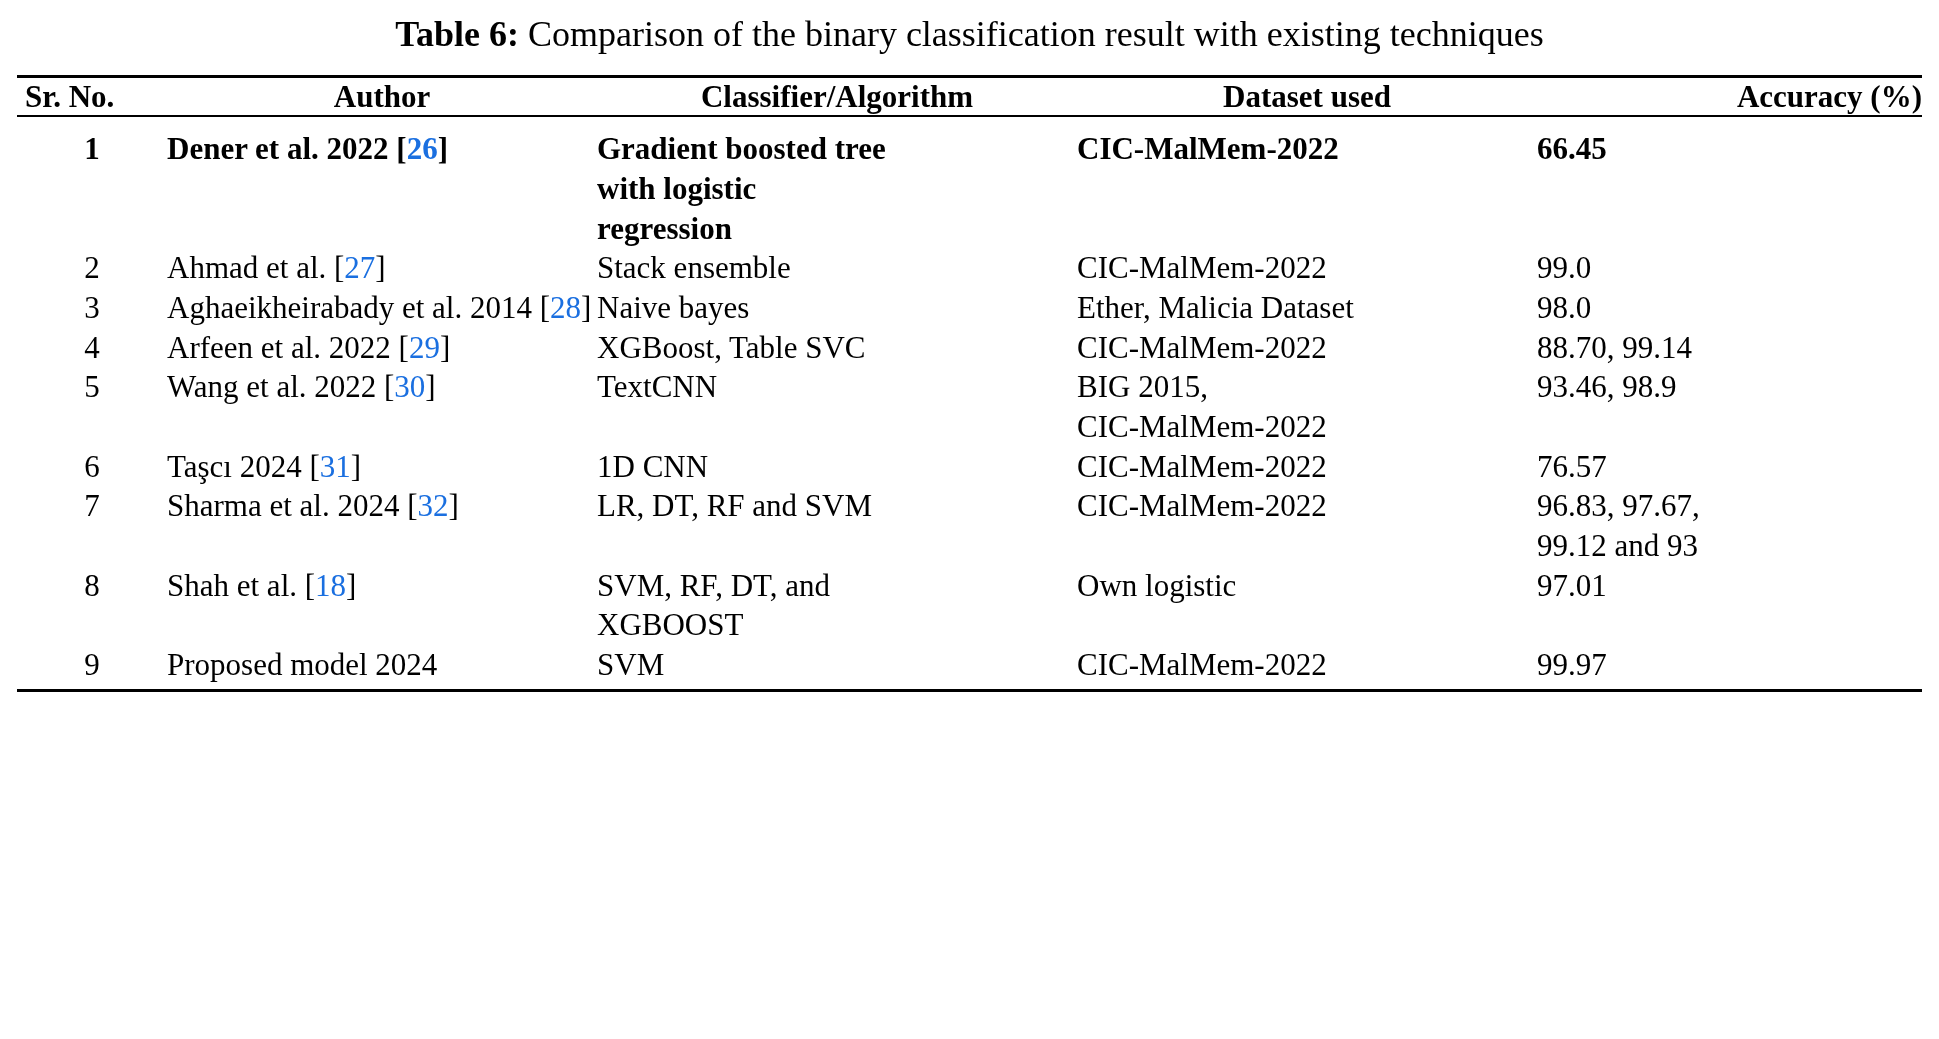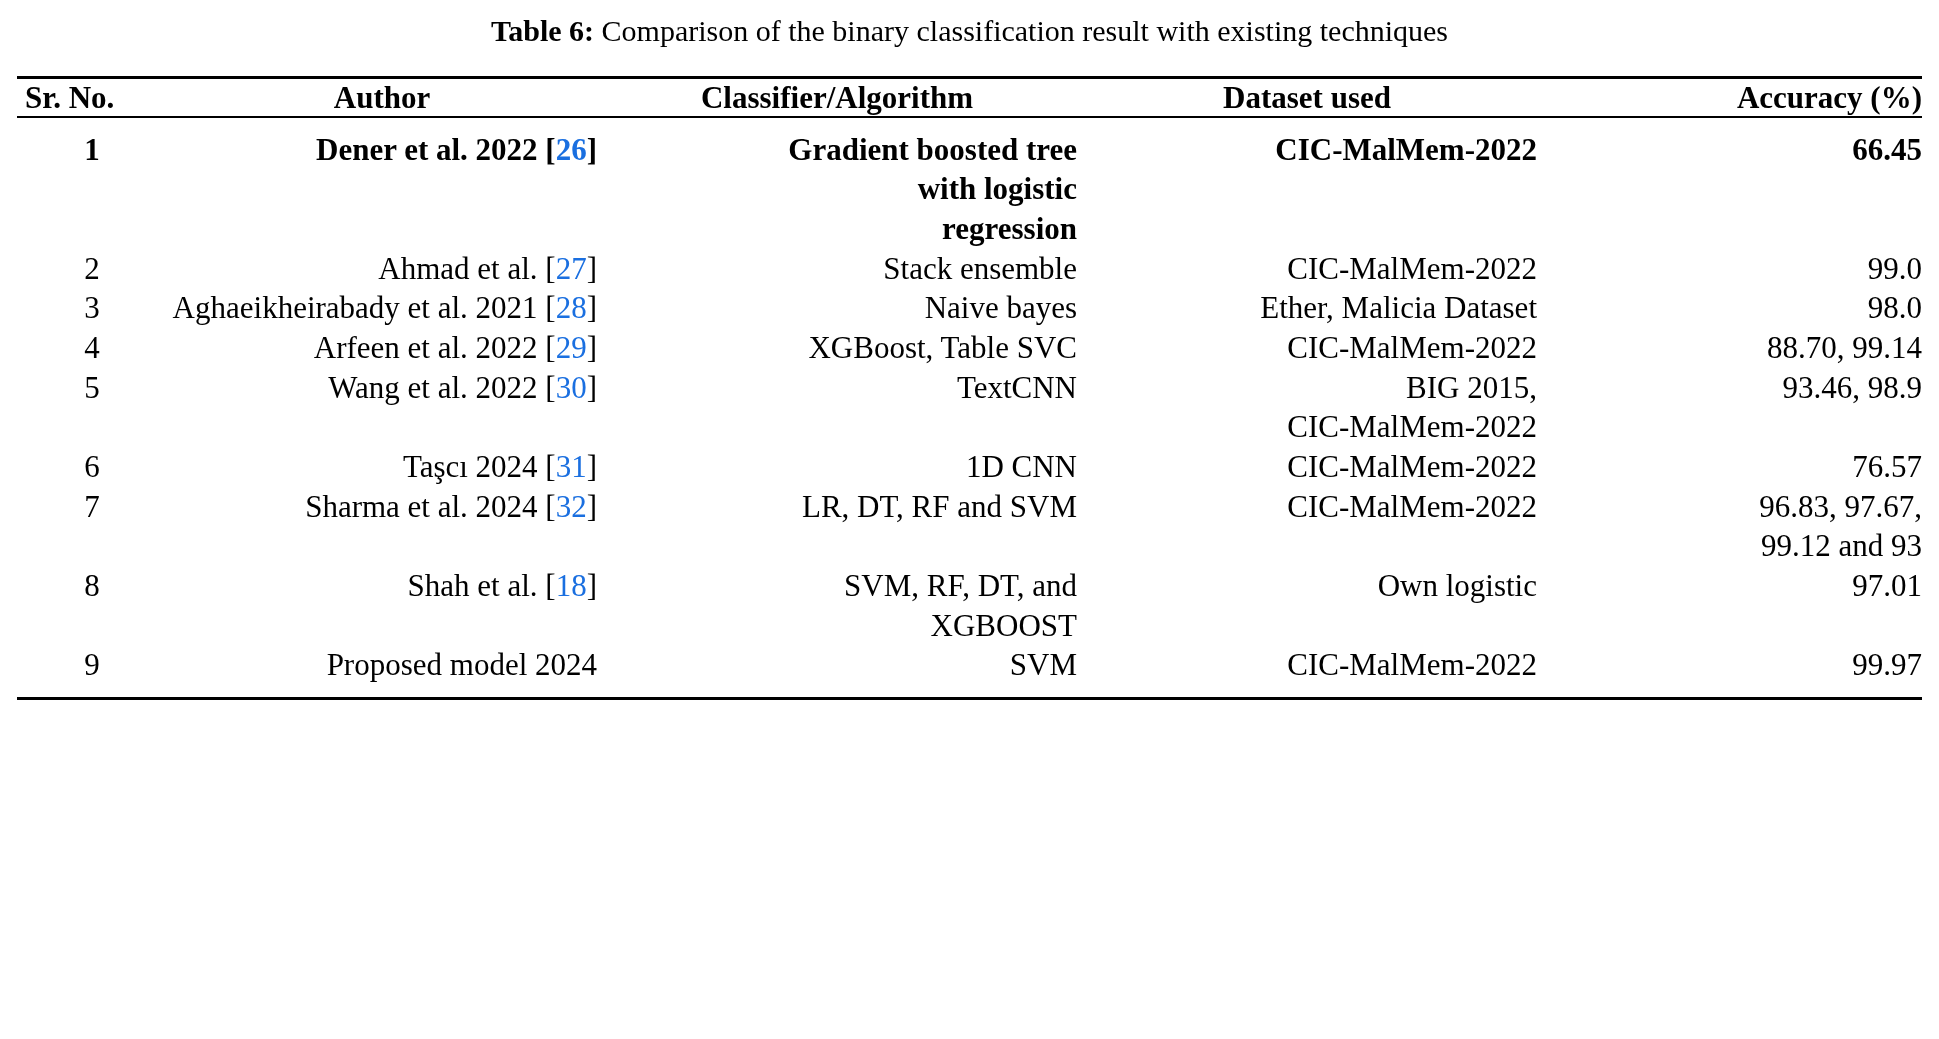--- a/index.html
+++ b/index.html
@@ -14,34 +14,34 @@
     color: #000000;
     -webkit-font-smoothing: antialiased;
   }
   .page {
     width: 1939px;
     box-sizing: border-box;
     padding: 8px 0 0 0;
   }
   .caption {
     text-align: center;
-    font-size: 30px;
+    font-size: 36px;
     line-height: 1.25;
     padding: 4px 60px 14px 60px;
   }
   .caption .cap-label {
     font-weight: bold;
   }
   .caption .cap-text {
     font-weight: normal;
   }
   table.tbl {
     border-collapse: collapse;
     width: 1905px;
-    margin: 12px auto;
+    margin: 4px auto;
     table-layout: fixed;
     font-family: Liberation Serif, serif;
   }
   table.tbl td, table.tbl th {
     padding: 0;
     vertical-align: top;
   }
   .hdr th {
     font-weight: bold;
     font-size: 31px;
@@ -55,21 +55,21 @@
     text-align: left;
     padding-left: 8px;
   }
   .hdr th.col-acc {
     text-align: right;
   }
   tbody td {
     font-size: 31px;
     line-height: 1.28;
     padding: 7px 6px 7px 6px;
-    text-align: right;
+    text-align: left;
   }
   tbody tr.first-row td {
     padding-top: 12px;
   }
   tbody td.col-sr {
     text-align: center;
   }
   tbody tr.first-row td.col-sr,
   tbody tr.first-row td.col-author,
   tbody tr.first-row td.col-clf,
@@ -146,21 +146,21 @@
           </td>
           <td class="col-ds cell-lines">
             <span>CIC-MalMem-2022</span>
           </td>
           <td class="col-acc cell-lines">
             <span>99.0</span>
           </td>
         </tr>
         <tr class="row">
           <td class="col-sr">3</td>
-          <td class="col-author"><span>Aghaeikheirabady et al. 2021 [</span><span class="ref">28</span><span>]</span></td>
+          <td class="col-author"><span>Aghaeikheirabady et al. 2014 [</span><span class="ref">28</span><span>]</span></td>
           <td class="col-clf cell-lines">
             <span>Naive bayes</span>
           </td>
           <td class="col-ds cell-lines">
             <span>Ether, Malicia Dataset</span>
           </td>
           <td class="col-acc cell-lines">
             <span>98.0</span>
           </td>
         </tr>

